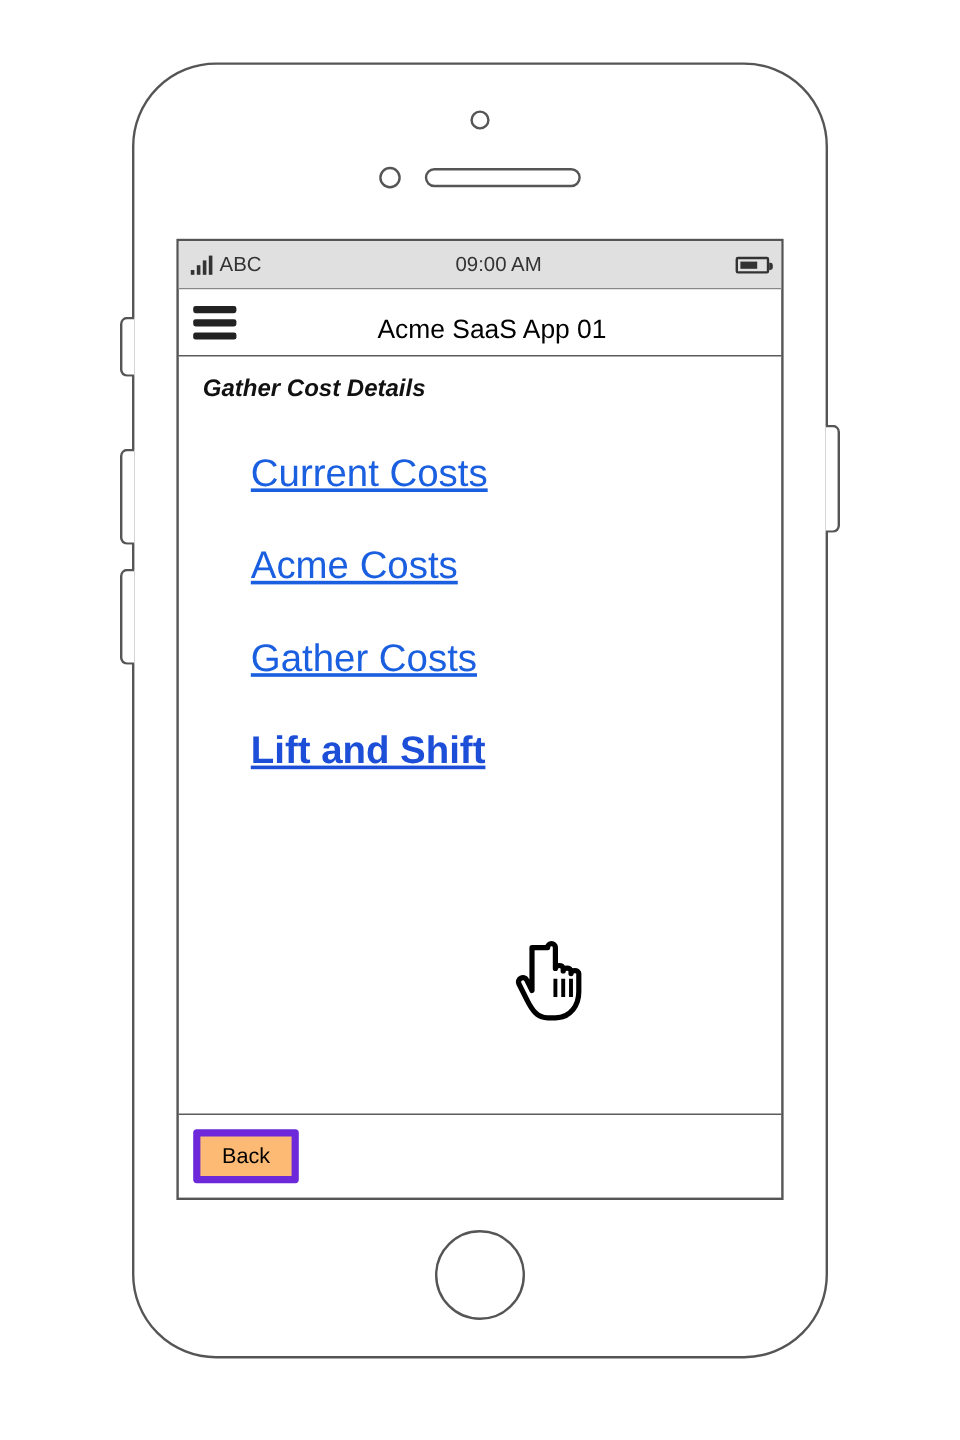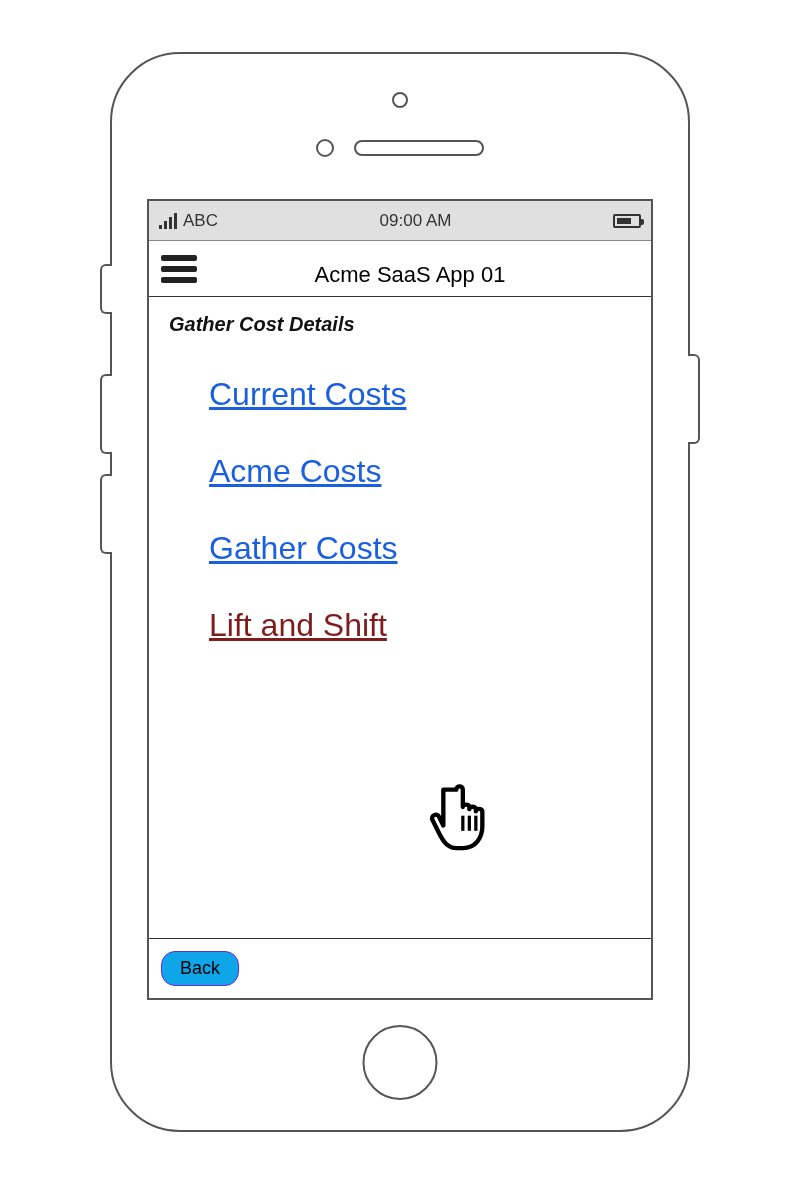--- a/index.html
+++ b/index.html
@@ -192,32 +192,32 @@
       padding-left: 40px;
     }
     .links a {
       font-size: 32px;
       color: #1a5fe0;
       text-decoration: underline;
       cursor: pointer;
       width: fit-content;
     }
     .links a.active {
-      font-weight: normal;
-      color: #7f1d1d;
+      font-weight: bold;
+      color: #1d4ed8;
     }
     
     .footer {
       border-top: 1px solid #333;
       padding: 12px;
     }
     .back-btn {
-      background: #0ea5e9;
-      border: 1px solid #6d28d9;
-      border-radius: 14px;
+      background: #fdba74;
+      border: 6px solid #6d28d9;
+      border-radius: 3px;
       padding: 6px 18px;
       font-size: 18px;
       font-family: inherit;
       cursor: pointer;
     }
     
     .cursor-hand {
       position: absolute;
       width: 72px;
       height: 78px;

